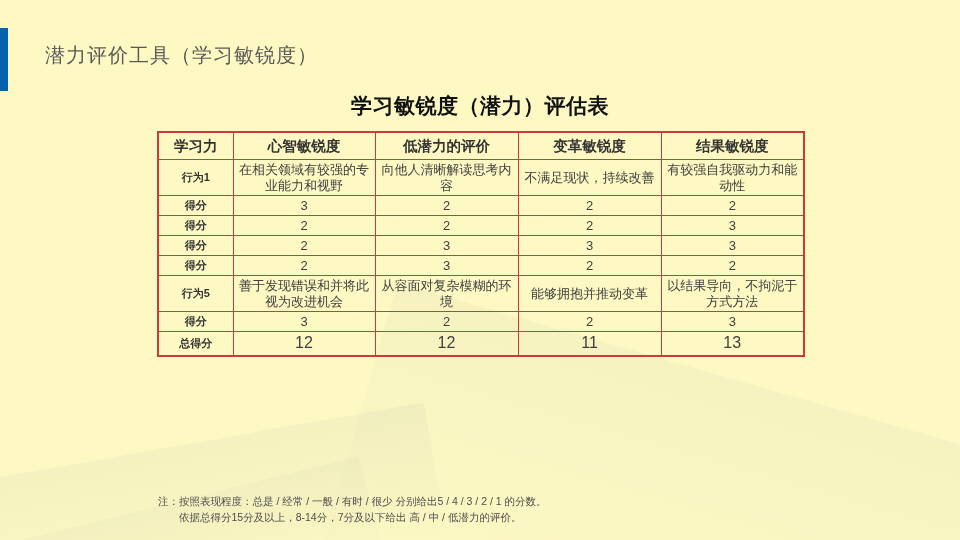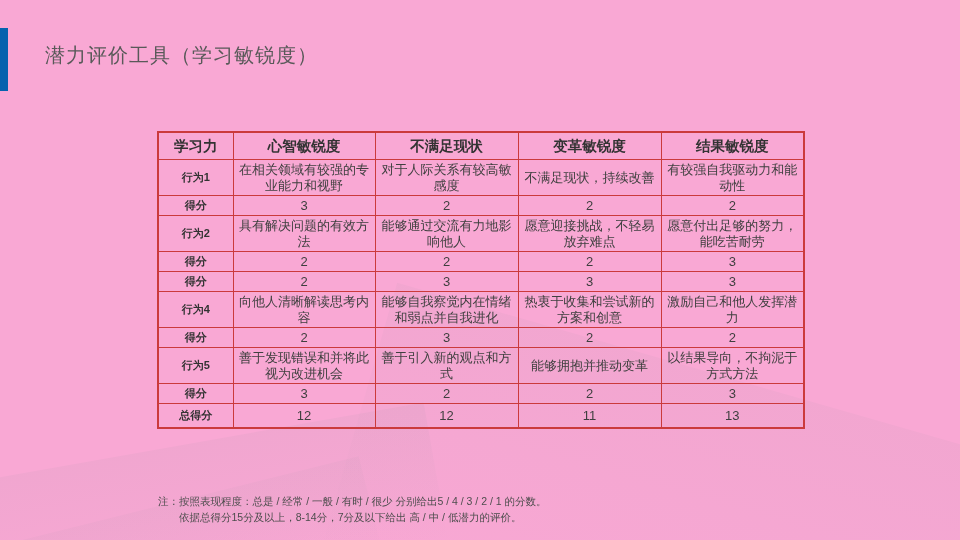--- a/index.html
+++ b/index.html
@@ -1,19 +1,19 @@
 <!DOCTYPE html>
 <html><head>
 <meta charset="utf-8">
 <style>
   html, body { margin: 0; padding: 0; background: #e9e9e9; }
   .slide {
     position: relative;
     width: 960px; height: 540px;
-    background: #f9a8d4;
+    background: #fef9c3;
     overflow: hidden;
     font-family: "Liberation Sans", "DejaVu Sans", sans-serif;
   }
   
   .swoosh { position: absolute; pointer-events: none; }
   .swoosh-bottom-left {
     left: -120px; bottom: -50px; width: 560px; height: 140px;
     background: linear-gradient(rgba(130,140,150,0.07), rgba(130,140,150,0.00));
     transform: rotate(-10deg);
   }
@@ -61,21 +61,21 @@
   tr.header-row th {
     height: 26px; font-size: 14.5px; font-weight: bold; color: #333333;
   }
   tr.behavior-row { height: 36px; }
   tr.behavior-row td {
     font-size: 13px; color: #404040; line-height: 1.22; font-weight: normal;
   }
   tr.score-row { height: 20px; }
   tr.score-row td { font-size: 13px; color: #3f3f3f; }
   tr.total-row { height: 24px; }
-  tr.total-row td { font-size: 13px; color: #3f3f3f; }
+  tr.total-row td { font-size: 16px; color: #3f3f3f; }
   th.row-label { font-size: 11px; font-weight: bold; color: #333333; }
   
   .note {
     position: absolute; left: 158px; top: 494px;
     display: flex;
     font-size: 10.5px; color: #4d4d4d; line-height: 1.5;
     white-space: nowrap;
   }
   .note .note-prefix { flex: none; }
   .note .note-lines div { white-space: nowrap; }
@@ -85,95 +85,82 @@
 
 <div class="slide">
 
   <div class="swoosh swoosh-bottom-left"></div>
   <div class="swoosh swoosh-bottom-left2"></div>
   <div class="swoosh swoosh-bottom-right"></div>
 
   <div class="accent-bar"></div>
   <div class="header-title">潜力评价工具（学习敏锐度）</div>
 
+  <div class="table-title">学习敏锐度（潜力）评估表</div>
 
   <table class="assessment">
     <colgroup>
       <col style="width:75px">
       <col style="width:142px">
       <col style="width:143px">
       <col style="width:143px">
       <col style="width:143px">
     </colgroup>
     <tbody>
       <tr class="header-row">
         <th>学习力</th>
         <th>心智敏锐度</th>
-        <th>不满足现状</th>
+        <th>低潜力的评价</th>
         <th>变革敏锐度</th>
         <th>结果敏锐度</th>
       </tr>
 
       <tr class="behavior-row">
         <th class="row-label">行为1</th>
         <td>在相关领域有较强的专业能力和视野</td>
-        <td>对于人际关系有较高敏感度</td>
+        <td>向他人清晰解读思考内容</td>
         <td>不满足现状，持续改善</td>
         <td>有较强自我驱动力和能动性</td>
       </tr>
       <tr class="score-row">
         <th class="row-label">得分</th>
         <td>3</td>
         <td>2</td>
         <td>2</td>
         <td>2</td>
       </tr>
 
-      <tr class="behavior-row">
-        <th class="row-label">行为2</th>
-        <td>具有解决问题的有效方法</td>
-        <td>能够通过交流有力地影响他人</td>
-        <td>愿意迎接挑战，不轻易放弃难点</td>
-        <td>愿意付出足够的努力，能吃苦耐劳</td>
-      </tr>
       <tr class="score-row">
         <th class="row-label">得分</th>
         <td>2</td>
         <td>2</td>
         <td>2</td>
         <td>3</td>
       </tr>
 
       <tr class="score-row">
         <th class="row-label">得分</th>
         <td>2</td>
         <td>3</td>
         <td>3</td>
         <td>3</td>
       </tr>
 
-      <tr class="behavior-row">
-        <th class="row-label">行为4</th>
-        <td>向他人清晰解读思考内容</td>
-        <td>能够自我察觉内在情绪和弱点并自我进化</td>
-        <td>热衷于收集和尝试新的方案和创意</td>
-        <td>激励自己和他人发挥潜力</td>
-      </tr>
       <tr class="score-row">
         <th class="row-label">得分</th>
         <td>2</td>
         <td>3</td>
         <td>2</td>
         <td>2</td>
       </tr>
 
       <tr class="behavior-row">
         <th class="row-label">行为5</th>
         <td>善于发现错误和并将此视为改进机会</td>
-        <td>善于引入新的观点和方式</td>
+        <td>从容面对复杂模糊的环境</td>
         <td>能够拥抱并推动变革</td>
         <td>以结果导向，不拘泥于方式方法</td>
       </tr>
       <tr class="score-row">
         <th class="row-label">得分</th>
         <td>3</td>
         <td>2</td>
         <td>2</td>
         <td>3</td>
       </tr>

